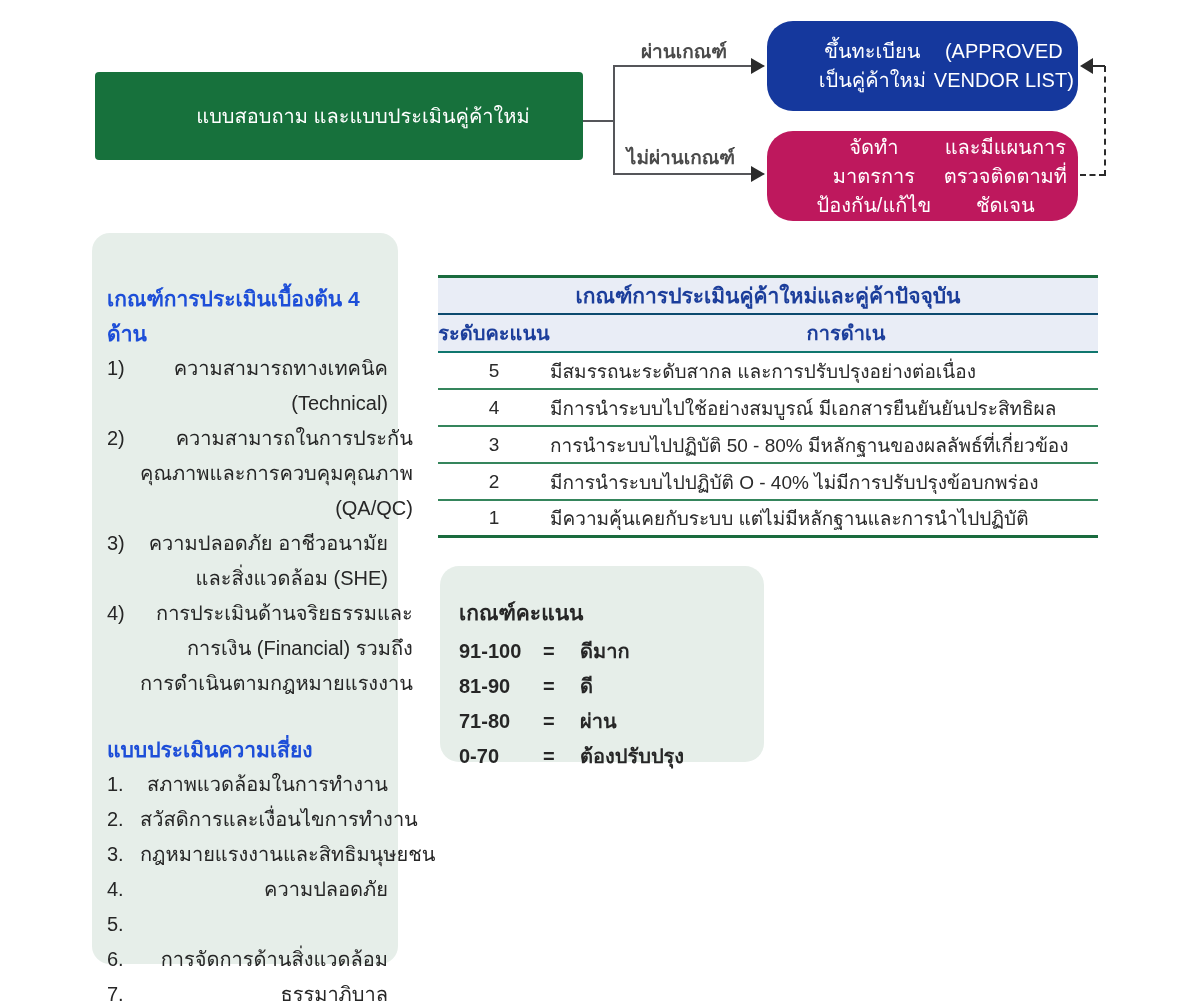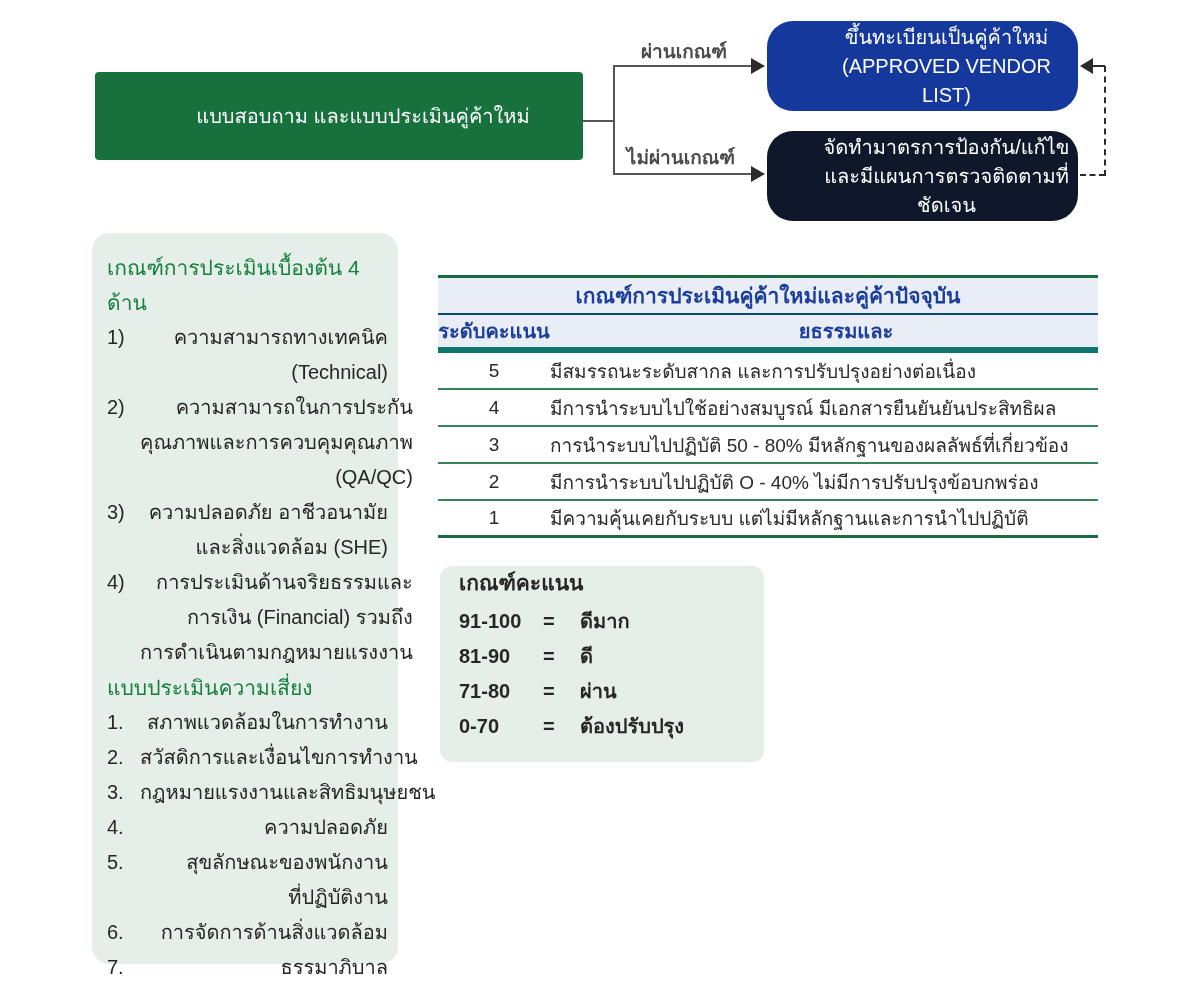--- a/index.html
+++ b/index.html
@@ -1,21 +1,21 @@
 <!DOCTYPE html>
 <html><head>
 <meta charset="utf-8">
 <style>
   * { margin:0; padding:0; box-sizing:border-box; }
   html,body { background:#ffffff; }
   body { font-family:"Liberation Sans","DejaVu Sans",sans-serif; }
   .page { position:relative; width:1200px; height:1002px; background:#ffffff; overflow:hidden; }
 
   
-  .fc-box { position:absolute; display:flex; flex-direction:column; align-items:center;
+  .fc-box { position:absolute; display:flex; flex-direction:row; align-items:center;
             justify-content:center; color:#ffffff; text-align:center;padding-left:48px; }
   .fc-main { left:95px; top:72px; width:488px; height:88px; border-radius:4px; font-size:20px; }
   .fc-approved { left:767px; top:21px; width:311px; height:90px; border-radius:26px;
                  font-size:20px; line-height:29px; }
   .fc-corrective { left:767px; top:131px; width:311px; height:90px; border-radius:26px;
                    font-size:20px; line-height:29px; }
   .fc-label { position:absolute; color:#4b4b4b; font-size:19px; text-align:center;font-weight:bold; }
   .lbl-pass { left:622px; top:36px; width:124px; }
   .lbl-fail { left:610px; top:142px; width:142px; }
   .ln { position:absolute; background:#55565a; }
@@ -34,45 +34,45 @@
                 border-top:2px dashed #2b2b2b; }
   .dash-h-bot { position:absolute; left:1080px; top:174px; width:25px; height:0;
                 border-top:2px dashed #2b2b2b; }
   .arr-left { position:absolute; left:1080px; top:58px; width:0; height:0;
               border-top:8px solid transparent; border-bottom:8px solid transparent;
               border-right:13px solid #2b2b2b; }
 
   
   .panel { position:absolute; left:92px; top:233px; width:306px; height:731px;
            border-radius:18px; padding:17px 10px 16px 15px; color:#262626; }
-  .p-head { font-size:21px; font-weight:normal; line-height:35px; color:#15803d; }
+  .p-head { font-size:21px; font-weight:bold; line-height:35px; color:#1d4ed8;margin-top:31px; }
   .cp-item { display:flex; }
   .cp-num { width:33px; flex:0 0 33px; font-size:20px; line-height:35px; }
   .cp-lines { flex:1; }
   .cp-line { font-size:20px; line-height:35px; white-space:nowrap;text-align:right; }
 
   
   .tbl { position:absolute; left:438px; top:275px; width:660px;
          border-top:3px solid #1a6b3e; }
   .tbl-title { height:37px; border-bottom:2px solid #0c4a6e; display:flex;
                align-items:center; justify-content:center;
                font-size:21px; font-weight:bold; color:#1c3e9b; }
-  .tbl-head { height:38px; border-bottom:6px solid #0f766e; display:flex;
+  .tbl-head { height:38px; border-bottom:2px solid #0f766e; display:flex;
               align-items:center; font-size:20px; font-weight:bold; color:#1c3e9b; }
   .col-score { width:112px; flex:0 0 112px; text-align:center; white-space:nowrap; }
   .col-meaning { flex:1; }
   .th-meaning { text-align:center; padding-left:44px; }
   .tbl-row { height:37px; display:flex; align-items:center; background:#ffffff;
              border-bottom:2px solid #35855c; font-size:19px; color:#2a2a2a; }
   .tbl-row:last-child { border-bottom:3px solid #1a6b3e; }
   .cell-meaning { flex:1; white-space:nowrap; }
 
   
   .score-box { position:absolute; left:440px; top:566px; width:324px; height:196px;
-               border-radius:12px; padding:2px 0 0 19px; color:#262626; }
+               border-radius:19px; padding:32px 0 0 19px; color:#262626; }
   .sb-title { font-size:21px; font-weight:bold; line-height:30px; margin-bottom:6px; }
   .sb-row { display:flex; line-height:35px; font-size:20px;font-weight:bold; }
   .sb-range { width:84px; flex:0 0 84px; }
   .sb-eq { width:37px; flex:0 0 37px; }
 </style>
 </head>
 <body>
 
 <div class="page">
 
@@ -88,21 +88,21 @@
   <div class="arr-right arr-r-bot"></div>
 
   <div class="fc-label lbl-pass">ผ่านเกณฑ์</div>
   <div class="fc-label lbl-fail">ไม่ผ่านเกณฑ์</div>
 
   <div class="fc-box fc-approved" style="background-color: rgb(21, 56, 157);">
     <span>ขึ้นทะเบียนเป็นคู่ค้าใหม่</span>
     <span>(APPROVED VENDOR LIST)</span>
   </div>
 
-  <div class="fc-box fc-corrective" style="background-color: #0f172a;">
+  <div class="fc-box fc-corrective" style="background-color: #be185d;">
     <span>จัดทำมาตรการป้องกัน/แก้ไข</span>
     <span>และมีแผนการตรวจติดตามที่ชัดเจน</span>
   </div>
 
   <div class="dash-v"></div>
   <div class="dash-h-top"></div>
   <div class="dash-h-bot"></div>
   <div class="arr-left"></div>
 
   <div class="panel" style="background-color: rgb(230, 238, 233);">
@@ -160,24 +160,20 @@
           </div>
         </div>
         <div class="cp-item">
           <div class="cp-num">4.</div>
           <div class="cp-lines">
             <div class="cp-line">ความปลอดภัย</div>
           </div>
         </div>
         <div class="cp-item">
           <div class="cp-num">5.</div>
-          <div class="cp-lines">
-            <div class="cp-line">สุขลักษณะของพนักงาน</div>
-            <div class="cp-line">ที่ปฏิบัติงาน</div>
-          </div>
         </div>
         <div class="cp-item">
           <div class="cp-num">6.</div>
           <div class="cp-lines">
             <div class="cp-line">การจัดการด้านสิ่งแวดล้อม</div>
           </div>
         </div>
         <div class="cp-item">
           <div class="cp-num">7.</div>
           <div class="cp-lines">
@@ -186,21 +182,21 @@
         </div>
       </div>
   </div>
 
   <div class="tbl">
     <div class="tbl-title" style="background-color: rgb(233, 237, 246);">
       <span>เกณฑ์การประเมินคู่ค้าใหม่และคู่ค้าปัจจุบัน</span>
     </div>
     <div class="tbl-head" style="background-color: rgb(233, 237, 246);">
       <div class="col-score">ระดับคะแนน</div>
-      <div class="col-meaning th-meaning">ยธรรมและ</div>
+      <div class="col-meaning th-meaning">การดำเน</div>
     </div>
     <div id="tbl-body">
         <div class="tbl-row">
           <div class="col-score">5</div>
           <div class="cell-meaning">มีสมรรถนะระดับสากล และการปรับปรุงอย่างต่อเนื่อง</div>
         </div>
         <div class="tbl-row">
           <div class="col-score">4</div>
           <div class="cell-meaning">มีการนำระบบไปใช้อย่างสมบูรณ์ มีเอกสารยืนยันยันประสิทธิผล</div>
         </div>

